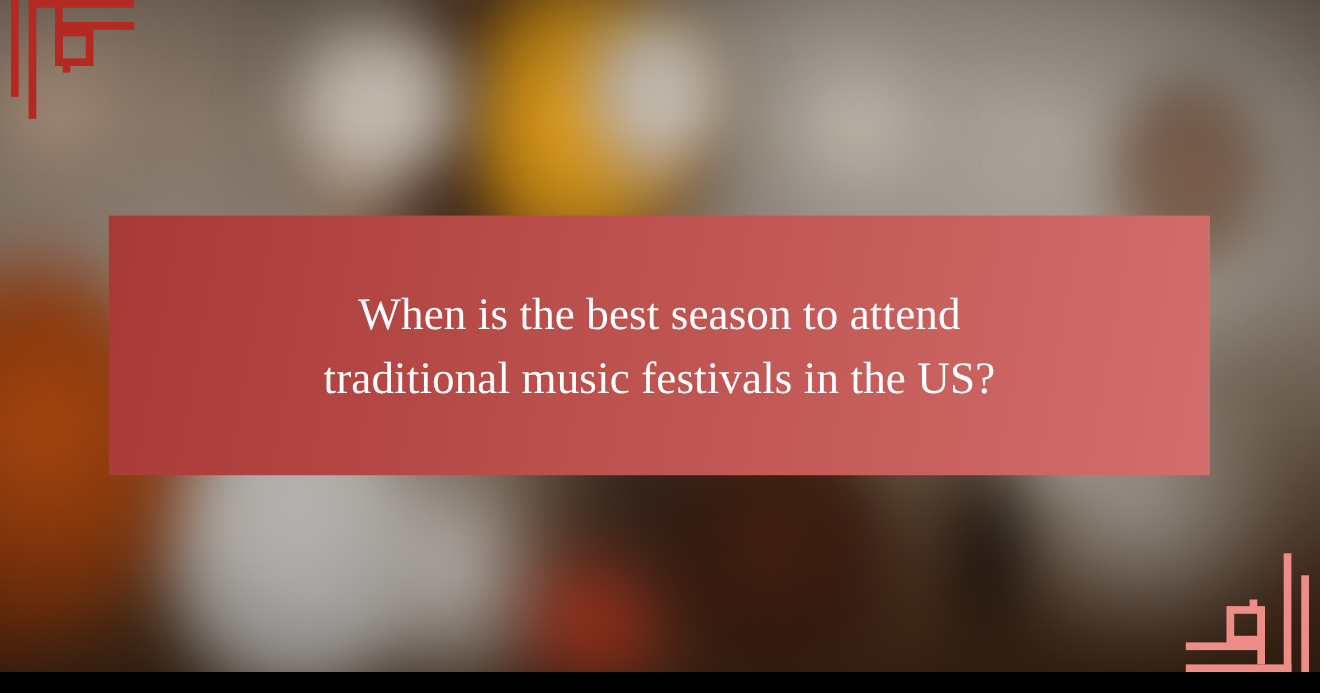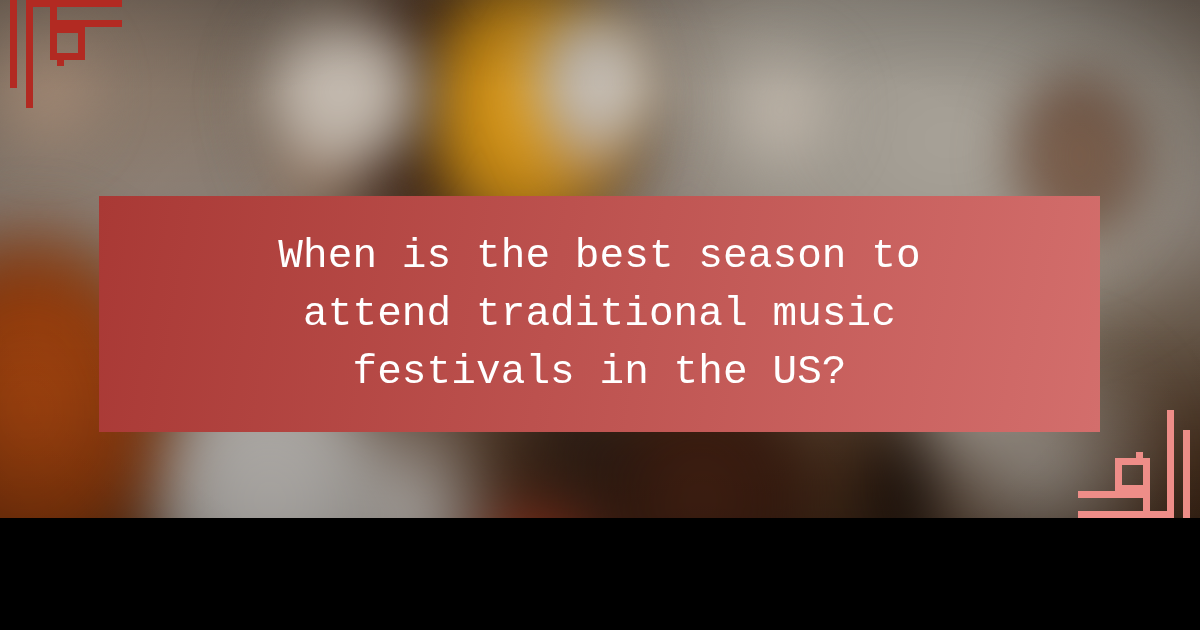--- a/index.html
+++ b/index.html
@@ -4,23 +4,23 @@
 <title>Question Card</title>
 <style>
   html, body {
     margin: 0;
     padding: 0;
     background: #000;
   }
   #stage {
     position: relative;
     width: 1200px;
-    height: 518px;
+    height: 611px;
     overflow: hidden;
-    font-family: Liberation Mono, monospace;
+    font-family: Liberation Serif, serif;
     background: #6d6159;
   }
 
   
   .bg-layer {
     position: absolute;
     inset: -60px;
     filter: blur(26px);
   }
   .bg-base {

